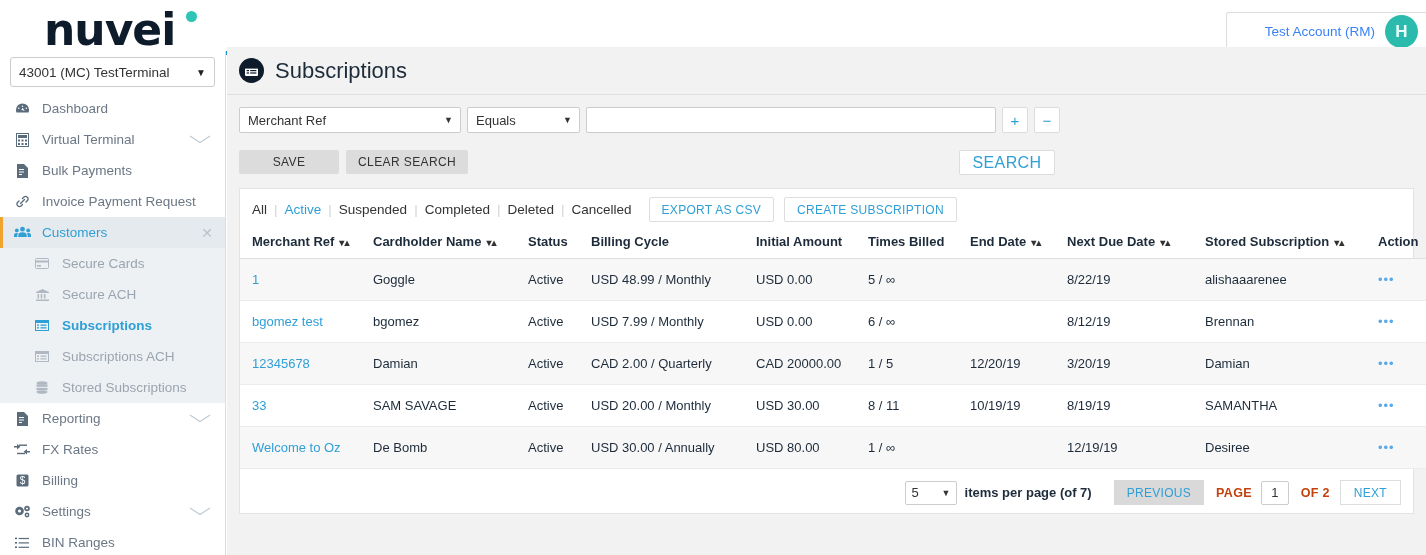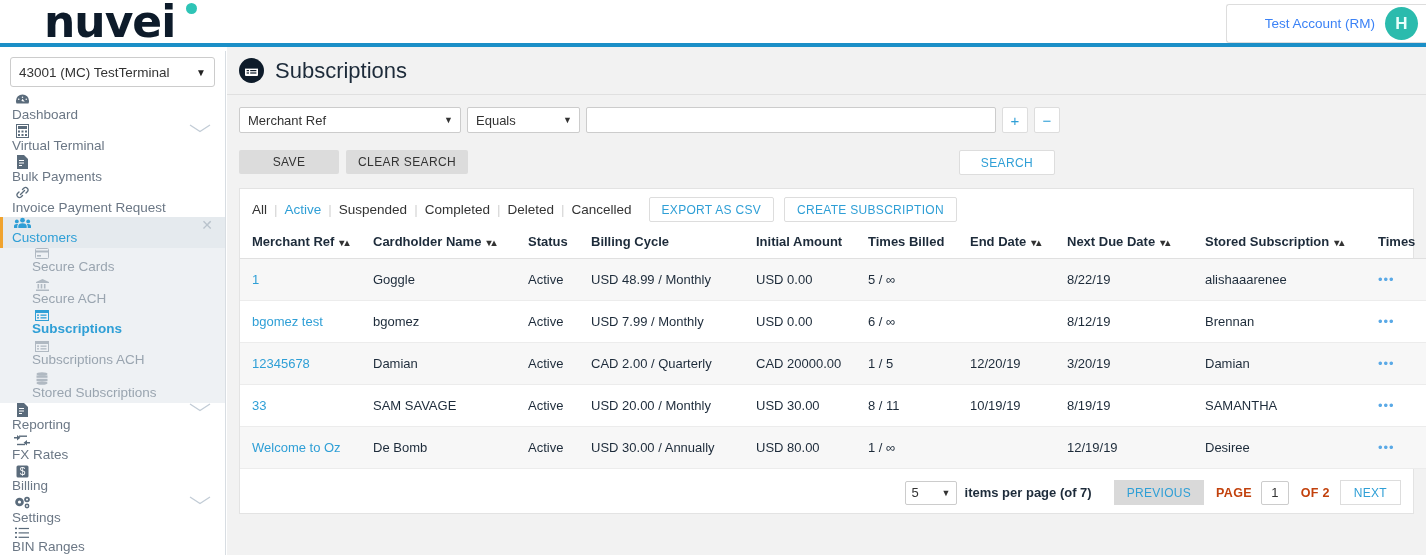--- a/index.html
+++ b/index.html
@@ -5,21 +5,21 @@
   * { box-sizing: border-box; margin: 0; padding: 0; }
   html, body {
     width: 1426px; height: 555px;
     font-family: "Liberation Sans", sans-serif;
     background: #ffffff;
     overflow: hidden;
   }
 
   
   .topbar {
-    position: absolute; left: 0; top: 0; width: 1426px; height: 47px;
+    position: absolute; left: 0; top: 8px; width: 1426px; height: 47px;
     background: #ffffff;
     border-bottom: 4px solid #1b8fc7;
   }
   .logo {
     position: absolute; left: 44px; top: 0px;
     font-size: 44px; font-weight: bold; letter-spacing: -1px;
     color: #0d1b2a; font-family: "DejaVu Sans", sans-serif;
     line-height: 44px;
   }
   .logo-dot {
@@ -54,23 +54,23 @@
     margin: 6px 10px 6px 10px; height: 30px;
     border: 1px solid #ccc; border-radius: 3px;
     display: flex; align-items: center; padding: 5px 8px;
     font-size: 13.5px; color: #333; position: relative;
     background: #fff;
   }
   .terminal-select .caret {
     position: absolute; right: 8px; font-size: 10px; color: #222;
   }
   .nav-item {
-    height: 31px; display: flex; 
+    height: 31px; display: flex; align-items: center;
     padding-left: 12px; font-size: 13.5px; color: #6b7785;
-    position: relative; cursor: pointer; flex-direction: column;
+    position: relative; cursor: pointer;
   }
   .nav-item .ico {
     width: 20px; margin-right: 10px; display: inline-flex;
     align-items: center; justify-content: center;
     color: #5a6b7b; font-size: 13px;
   }
   .nav-item .chev {
     position: absolute; right: 14px; color: #c2ccd6; font-size: 12px;
   }
   .nav-item.active-parent {
@@ -133,21 +133,21 @@
   .gray-btn {
     background: #dcdcdc; border: none; border-radius: 2px;
     height: 24px; min-width: 100px; padding: 0 12px;
     font-size: 12px; color: #333; letter-spacing: .4px;
     cursor: pointer; font-family: "Liberation Sans", sans-serif;
   }
   .gray-btn + .gray-btn { margin-left: 7px; }
   .search-btn {
     position: absolute; left: 720px; top: 0;
     background: #fff; border: 1px solid #ddd; border-radius: 2px;
-    height: 25px; width: 96px; font-size: 12px; color: #2f9fd6;
+    height: 25px; width: 96px; font-size: 16px; color: #2f9fd6;
     letter-spacing: .4px; cursor: pointer;
     font-family: "Liberation Sans", sans-serif;
   }
 
   
   .card {
     margin: 4px 12px 0 12px; background: #fff;
     border: 1px solid #e3e3e3;
     height: 326px; position: relative;
   }
@@ -511,21 +511,21 @@
           <th class="col-7">
             <span>End Date</span><span class="sortico">▾▴</span>
           </th>
           <th class="col-8">
             <span>Next Due Date</span><span class="sortico">▾▴</span>
           </th>
           <th class="col-9">
             <span>Stored Subscription</span><span class="sortico">▾▴</span>
           </th>
           <th class="col-10">
-            <span>Times</span>
+            <span>Action</span>
           </th>
         </tr>
       </thead>
       <tbody>
         <tr>
           <td class="col-1"><span class="mref">1</span></td>
           <td class="col-2">Goggle</td>
           <td class="col-3">Active</td>
           <td class="col-4">USD 48.99 / Monthly</td>
           <td class="col-5">USD 0.00</td>

